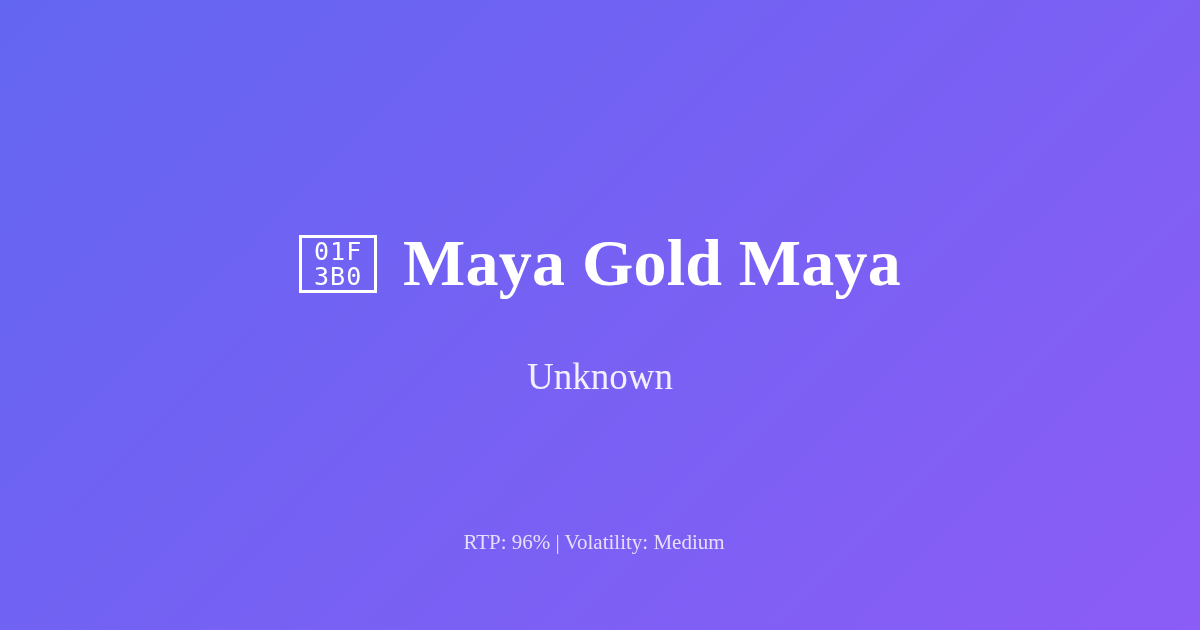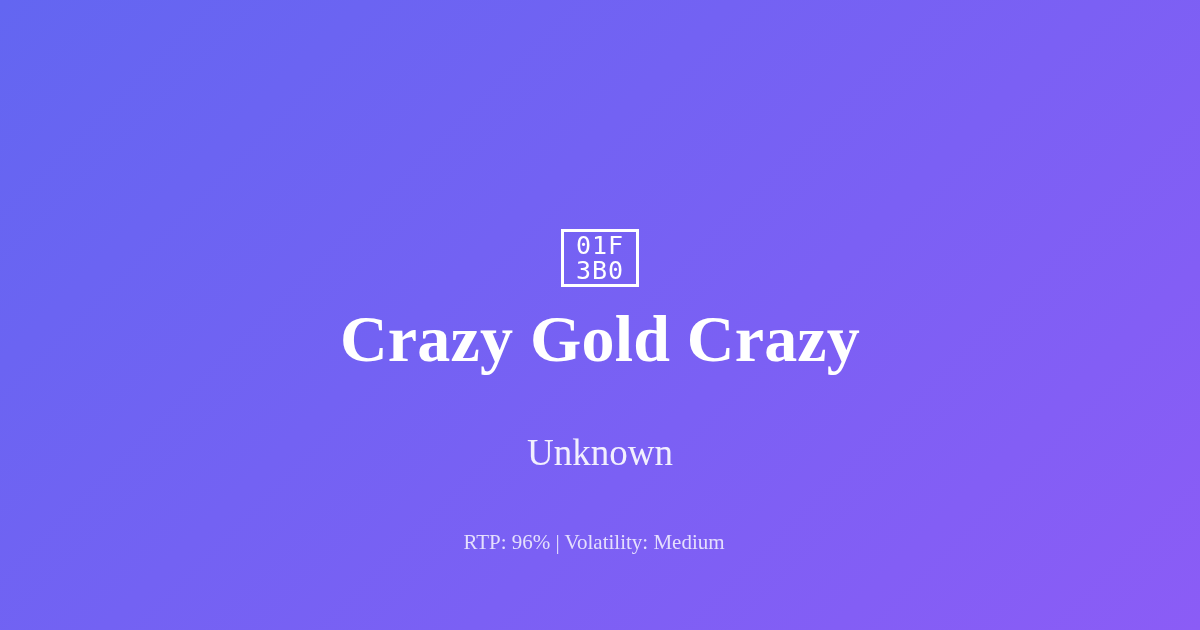--- a/index.html
+++ b/index.html
@@ -36,30 +36,29 @@
     display: flex;
     flex-direction: column;
     align-items: center;
     text-align: center;
   }
 
   #game-title {
     display: flex;
     align-items: center;
     justify-content: center;
-    gap: 18px;
+    gap: 26px;
     font-family: "Liberation Serif", "DejaVu Serif", serif;
     font-size: 66px;
     font-weight: bold;
     line-height: 1.05;
     color: #ffffff;
     margin: 0;
     white-space: nowrap;
     letter-spacing: 0.2px;
-    flex-direction: column;
   }
 
   
   .tofu-glyph {
     display: inline-flex;
     flex-direction: column;
     align-items: center;
     justify-content: center;
     box-sizing: border-box;
     width: 78px;
@@ -114,21 +113,21 @@
 
   <div id="hero-block">
 
     <h1 id="game-title">
 
       <span class="tofu-glyph">
         <span class="tofu-row">01F</span>
         <span class="tofu-row">3B0</span>
       </span>
 
-      <span>Crazy Gold Crazy</span>
+      <span>Maya Gold Maya</span>
     </h1>
 
     <div id="game-subtitle">Unknown</div>
   </div>
 
   <div id="game-meta">RTP: 96% | Volatility: Medium</div>
 
 </div>
 
 </body></html>

